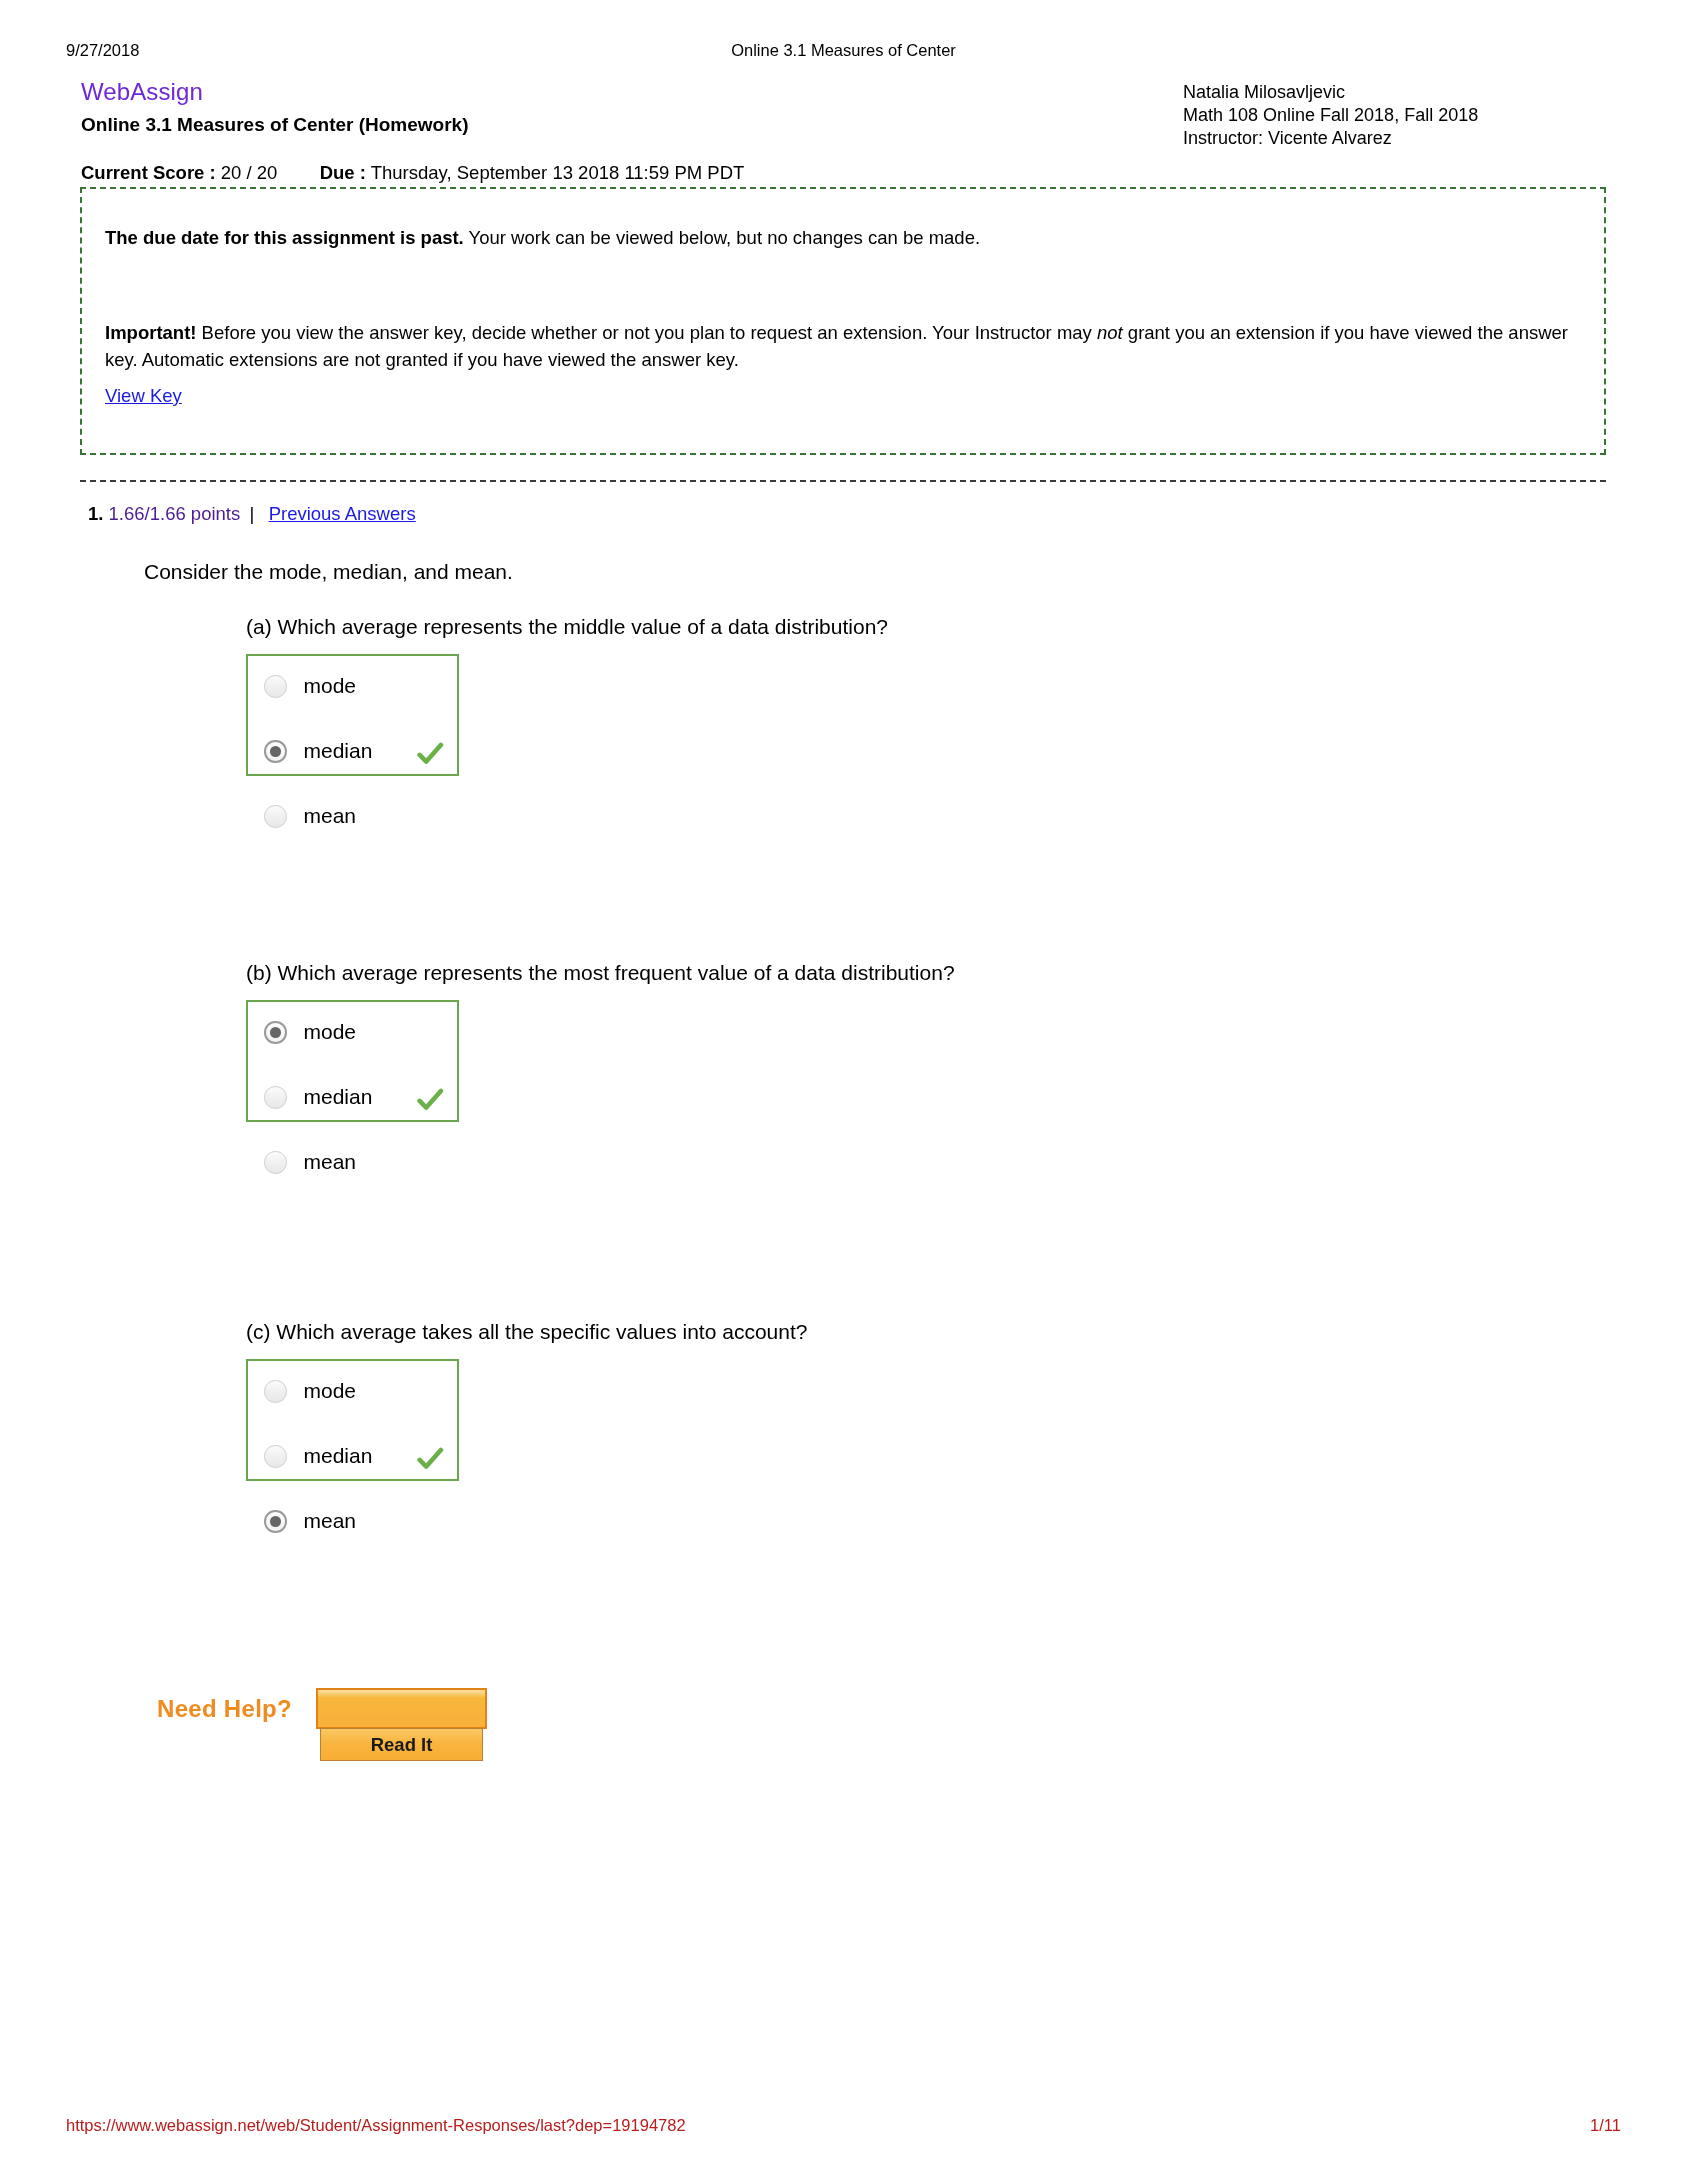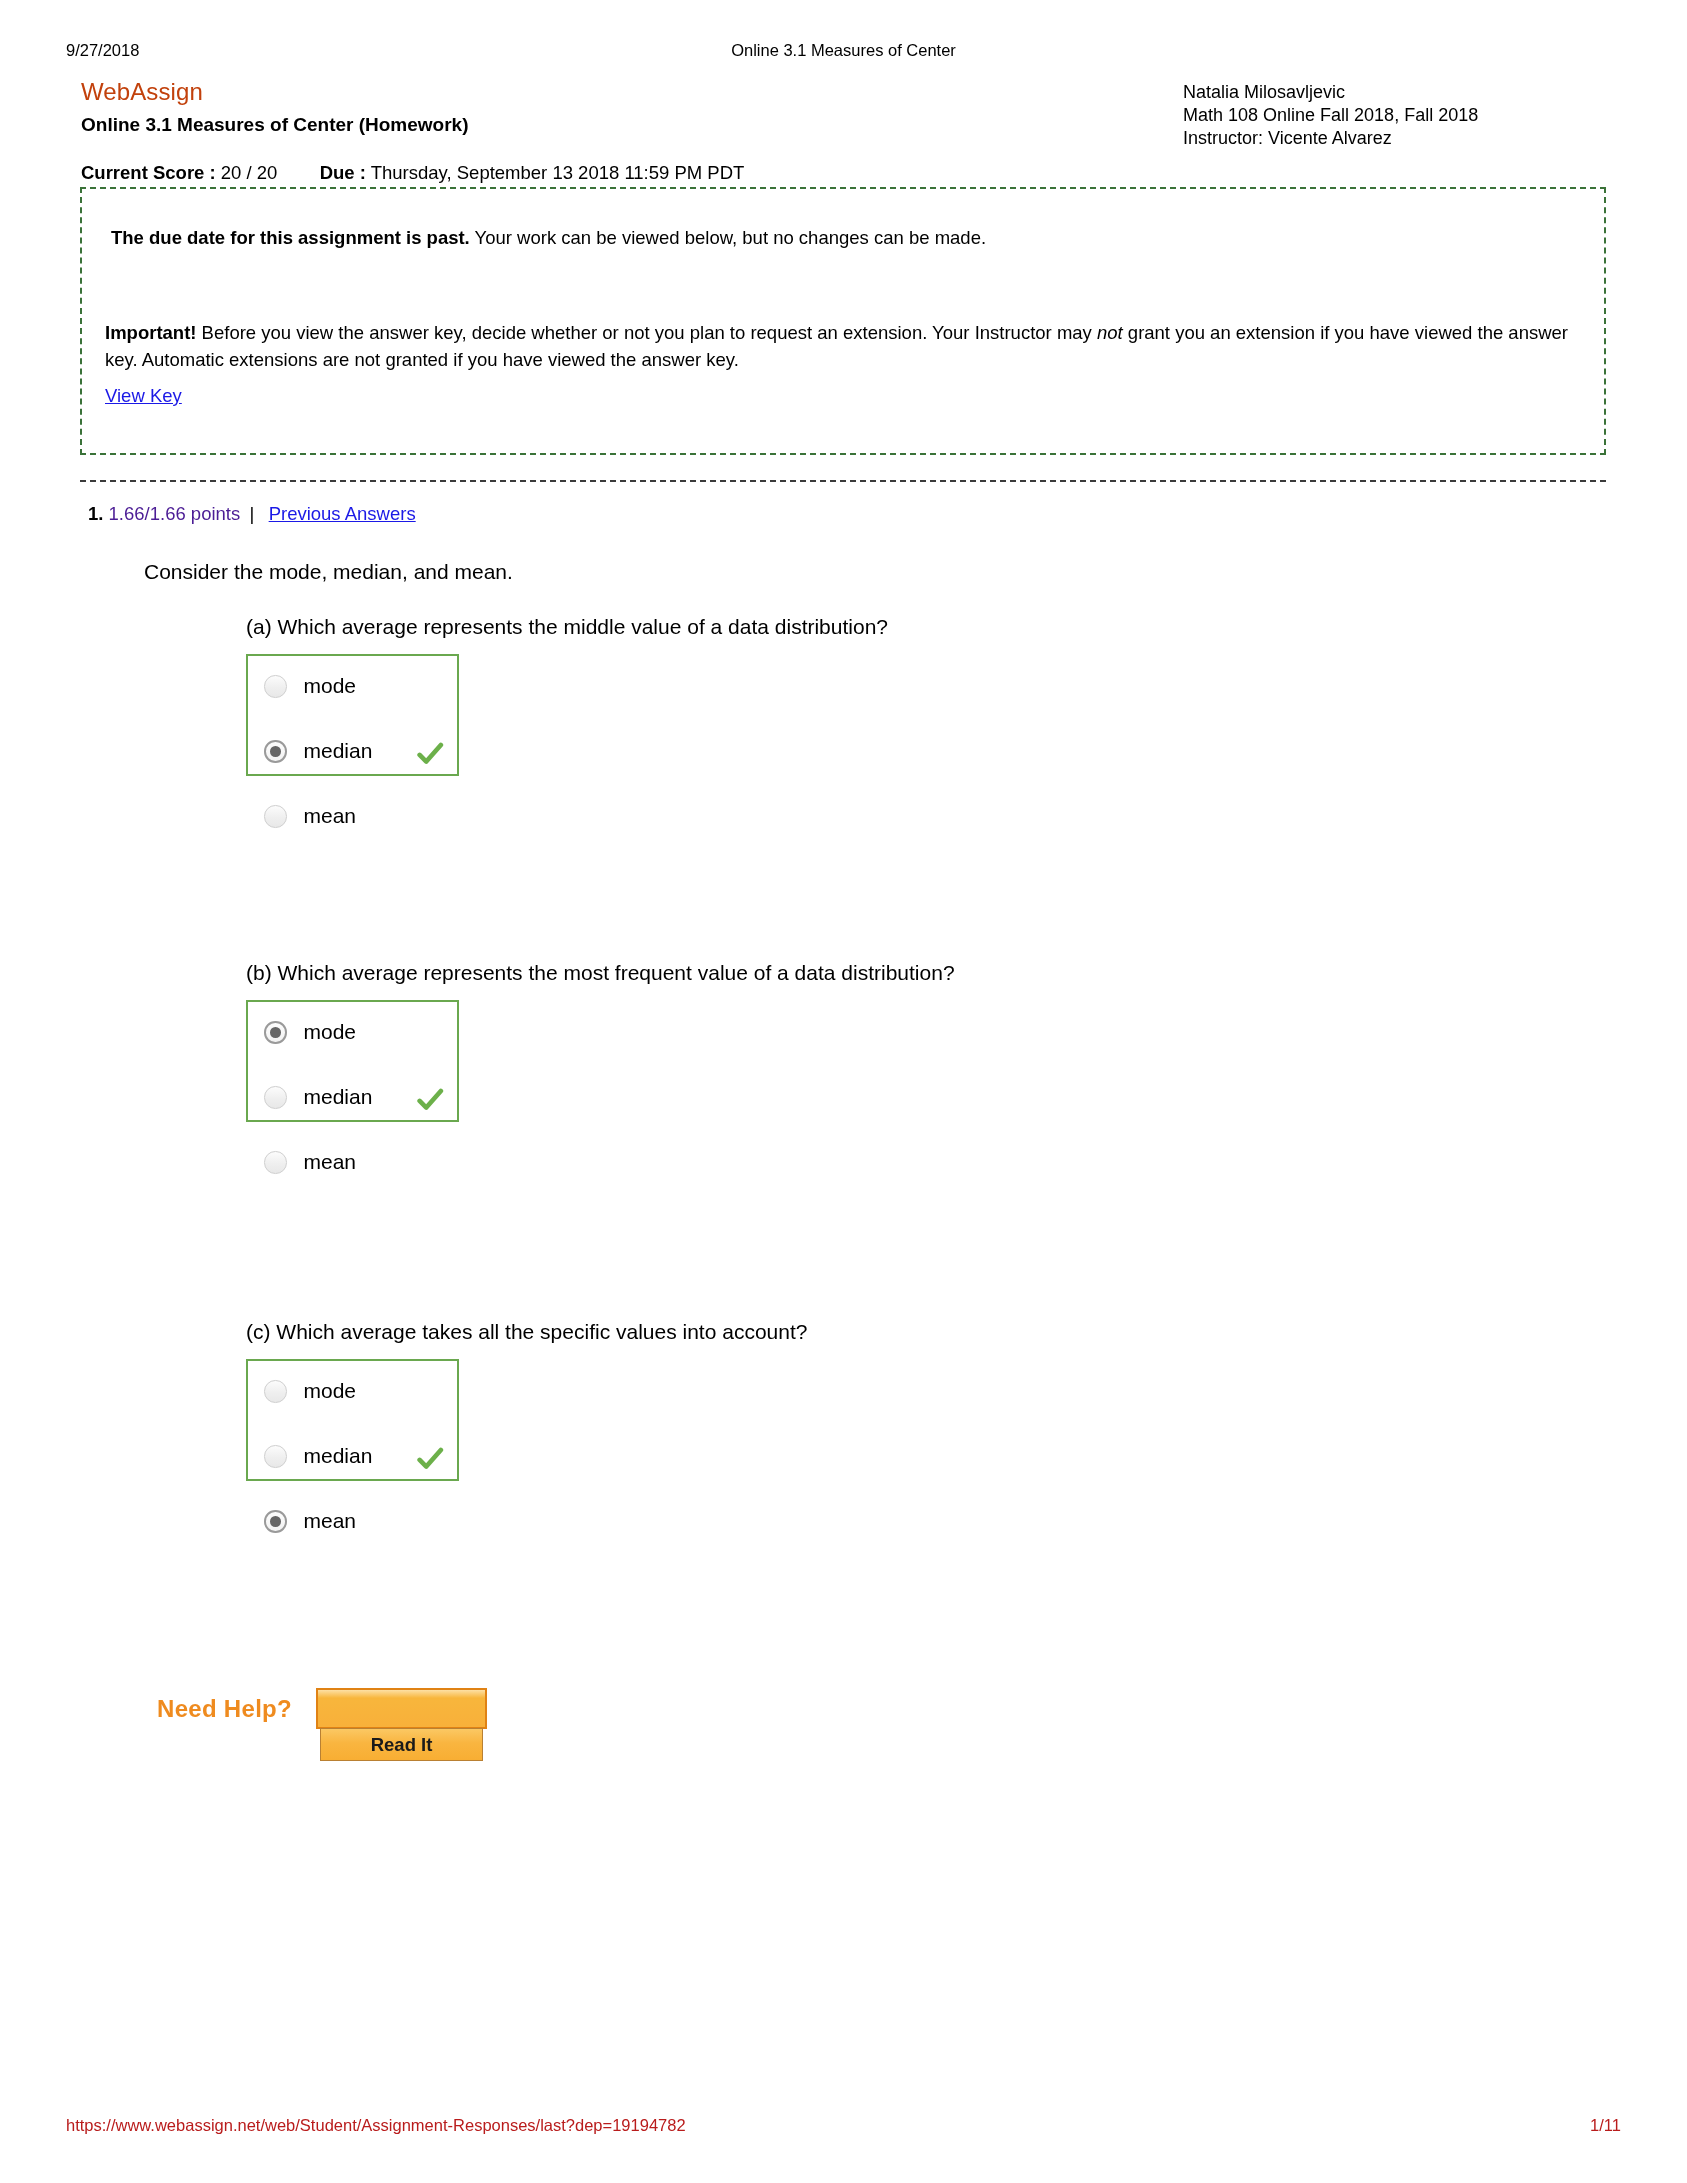--- a/index.html
+++ b/index.html
@@ -45,21 +45,21 @@
     top: 78px;
     left: 0;
     width: 1687px;
   }
   .brand {
     position: absolute;
     left: 81px;
     top: 0;
     font-size: 24px;
     letter-spacing: 0.1px;
-    color: #c2410c;
+    color: #6d28d9;
   }
   .assignment-name {
     position: absolute;
     left: 81px;
     top: 36px;
     font-size: 19px;
     font-weight: bold;
     color: #000;
   }
   .student-block {
@@ -93,21 +93,20 @@
     box-sizing: border-box;
     background: #ffffff;
   }
   .notice-line1 {
     position: absolute;
     left: 23px;
     top: 36px;
     font-size: 18.5px;
     line-height: 25px;
     width: 1475px;
-    margin-left: 6px;
   }
   .notice-line1 b { font-weight: bold; }
   .notice-line2 {
     position: absolute;
     left: 23px;
     top: 131px;
     font-size: 18.5px;
     line-height: 26.5px;
     width: 1479px;
   }

